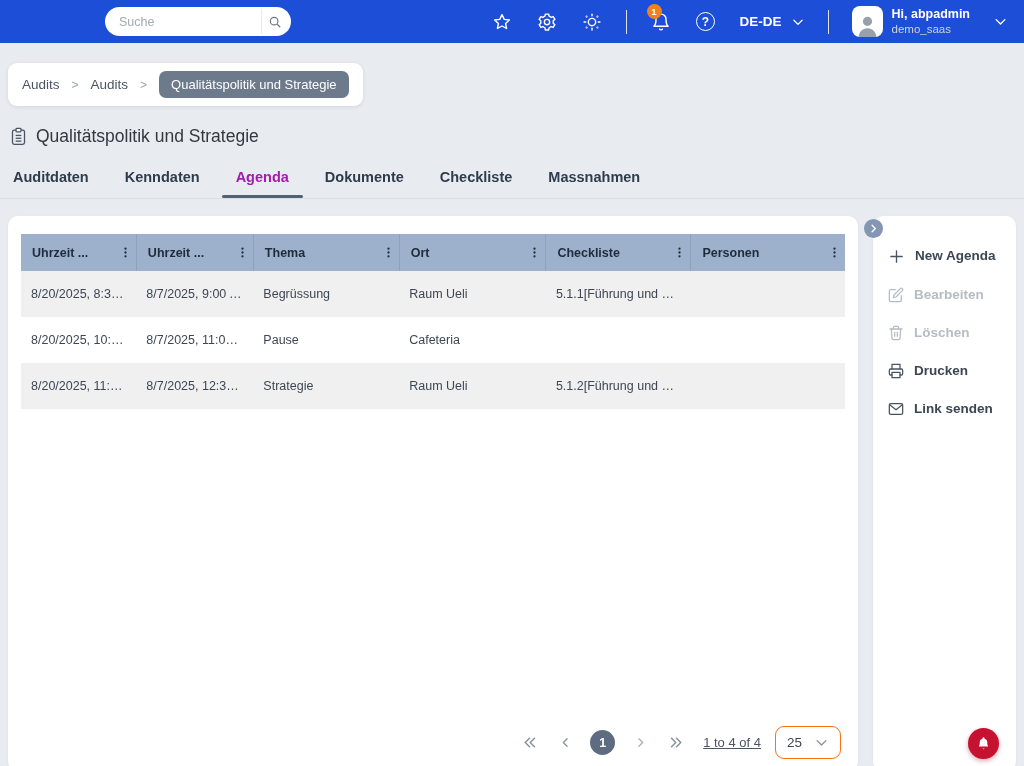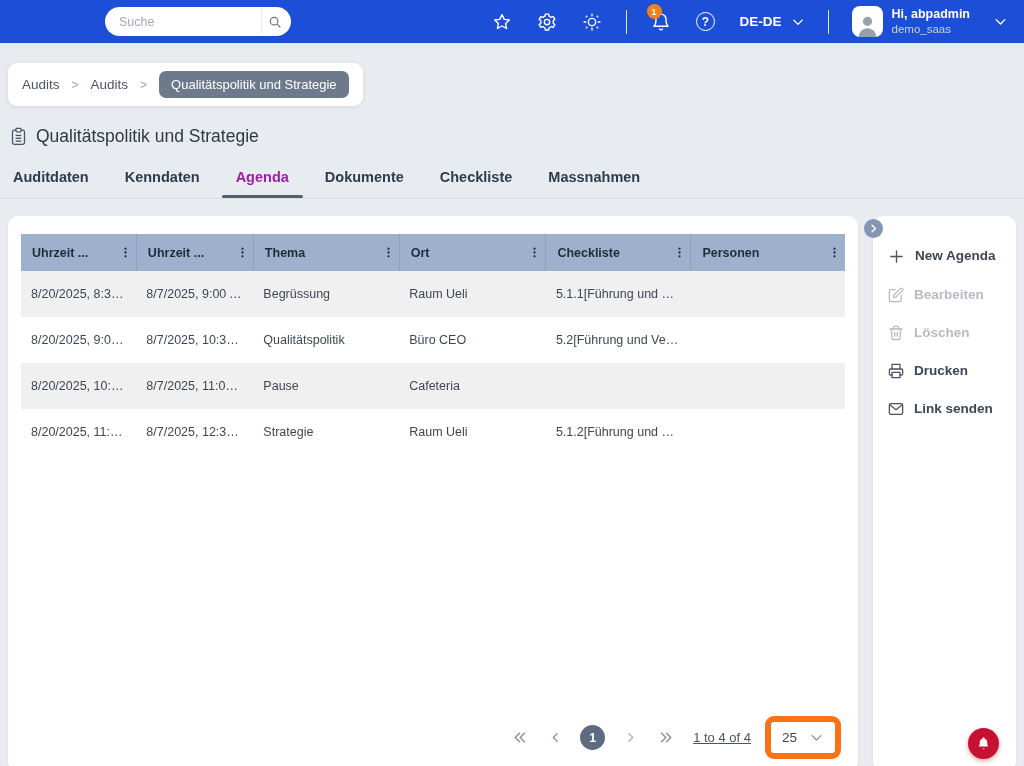--- a/index.html
+++ b/index.html
@@ -62,21 +62,21 @@
   tbody tr:nth-child(even) { background:#fff; }
   .col-1 { width:14%; } .col-2 { width:14.2%; } .col-3 { width:17.7%; }
   .col-4 { width:17.8%; } .col-5 { width:17.6%; } .col-6 { width:18.7%; }
 
   
   .pagination { position:absolute; right:17px; bottom:12px; display:flex; align-items:center; gap:14px; }
   .pg-btn { width:22px; height:22px; display:flex; align-items:center; justify-content:center; cursor:pointer; }
   .pg-current { width:25px; height:25px; border-radius:50%; background:#5d6c80; color:#fff;
     font-size:12.5px; font-weight:bold; display:flex; align-items:center; justify-content:center; cursor:pointer; }
   .pg-range { font-size:13px; color:#4a5462; margin-left:2px;text-decoration:underline; }
-  .pg-size { display:flex; align-items:center; gap:12px; border:6px solid #f97316; border-radius:9px;
+  .pg-size { display:flex; align-items:center; gap:12px; border:1px solid #f97316; border-radius:9px;
     padding:8px 11px; font-size:13.5px; color:#3d4754; cursor:pointer; background:#fff; }
 
   
   .side-panel { width:143px; background:#fff; border-radius:10px; position:relative;
     box-shadow:0 1px 3px rgba(40,50,70,.06); padding:32px 0 0 15px; }
   .collapse-btn { position:absolute; left:-9px; top:3px; width:19px; height:19px; border-radius:50%;
     background:#8396b3; display:flex; align-items:center; justify-content:center; cursor:pointer; }
   .action { display:flex; gap:10px; margin-bottom:22px; cursor:pointer; }
   .action .lbl { font-size:13.5px; font-weight:600; color:#3c4654; }
   .action.disabled { cursor:default; }
@@ -268,28 +268,20 @@
               </th>
           </tr>
         </thead>
         <tbody>
           <tr>
             <td>8/20/2025, 8:30 ...</td>
               <td>8/7/2025, 9:00 A...</td>
               <td>Begrüssung</td>
               <td>Raum Ueli</td>
               <td>5.1.1[Führung und Ver...</td>
-              <td></td>
-          </tr>
-          <tr>
-            <td>8/20/2025, 9:00 ...</td>
-              <td>8/7/2025, 10:30 ...</td>
-              <td>Qualitätspolitik</td>
-              <td>Büro CEO</td>
-              <td>5.2[Führung und Verp...</td>
               <td></td>
           </tr>
           <tr>
             <td>8/20/2025, 10:3...</td>
               <td>8/7/2025, 11:00 ...</td>
               <td>Pause</td>
               <td>Cafeteria</td>
               <td></td>
               <td></td>
           </tr>

